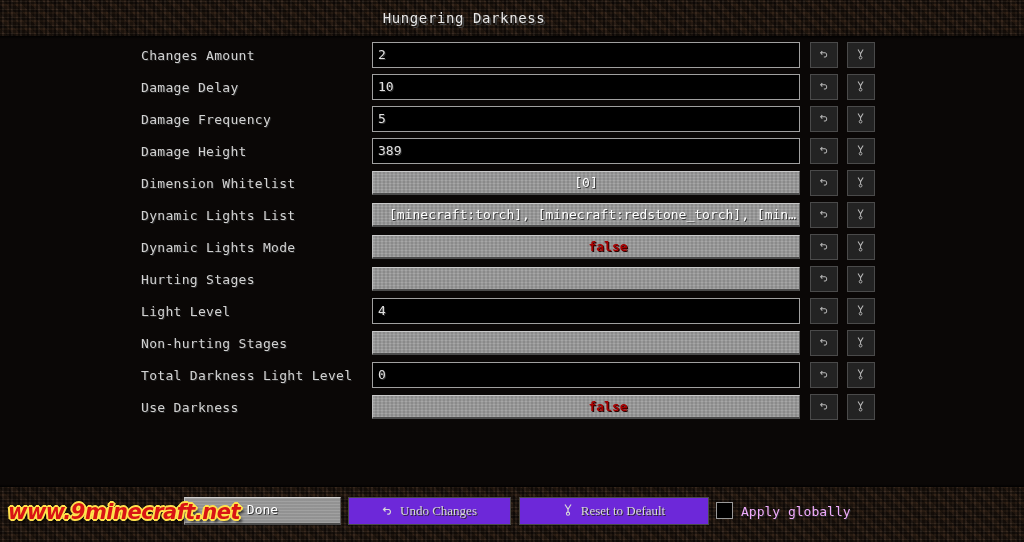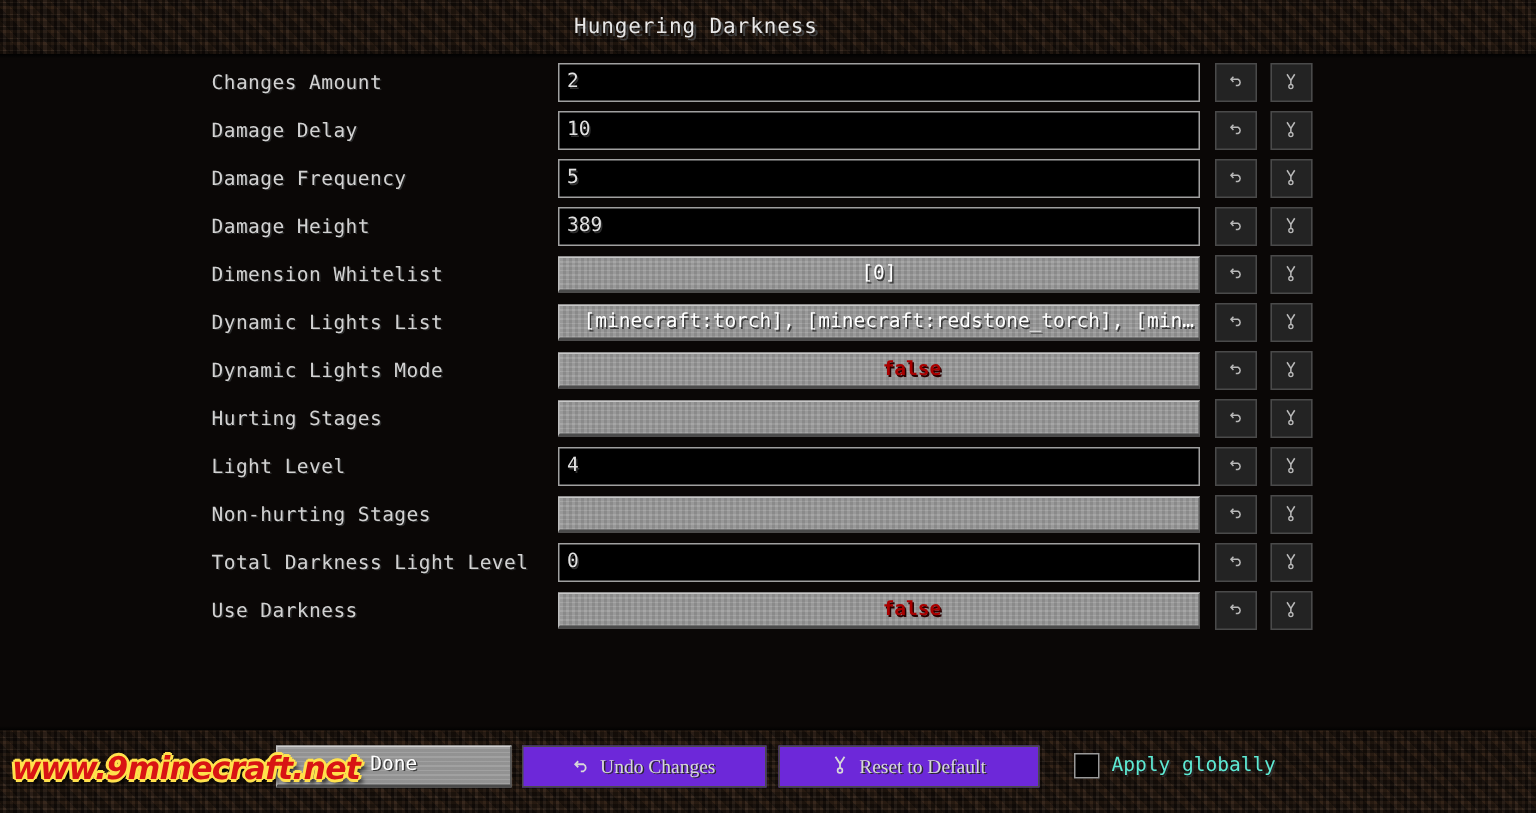--- a/index.html
+++ b/index.html
@@ -196,34 +196,34 @@
     border: 1px solid #4a4a4a;
     color: #d8d8d8;
     font-size: 13px;
     line-height: 25px;
     text-align: center;
     text-shadow: 1px 1px 0 #2a2a2a;
     white-space: nowrap;
     font-family: Liberation Serif, serif;
   }
   .btn-undo-changes { left: 348px; width: 163px; }
-  .btn-reset-default { left: 519px; width: 174px; }
+  .btn-reset-default { left: 519px; width: 190px; }
   .btn-dark .bicon {
     display: inline-block;
     vertical-align: middle;
     margin-right: 6px;
     position: relative;
     top: -1px;
   }
   .apply-wrap {
     position: absolute;
     left: 716px;
     top: 502px;
     height: 20px;
-    color: #5eead4;
+    color: #f0abfc;
     font-size: 13px;
     line-height: 18px;
     text-shadow: 1px 1px 0 #2a2a2a;
     white-space: nowrap;
   }
   .checkbox {
     display: inline-block;
     width: 17px;
     height: 17px;
     box-sizing: border-box;

